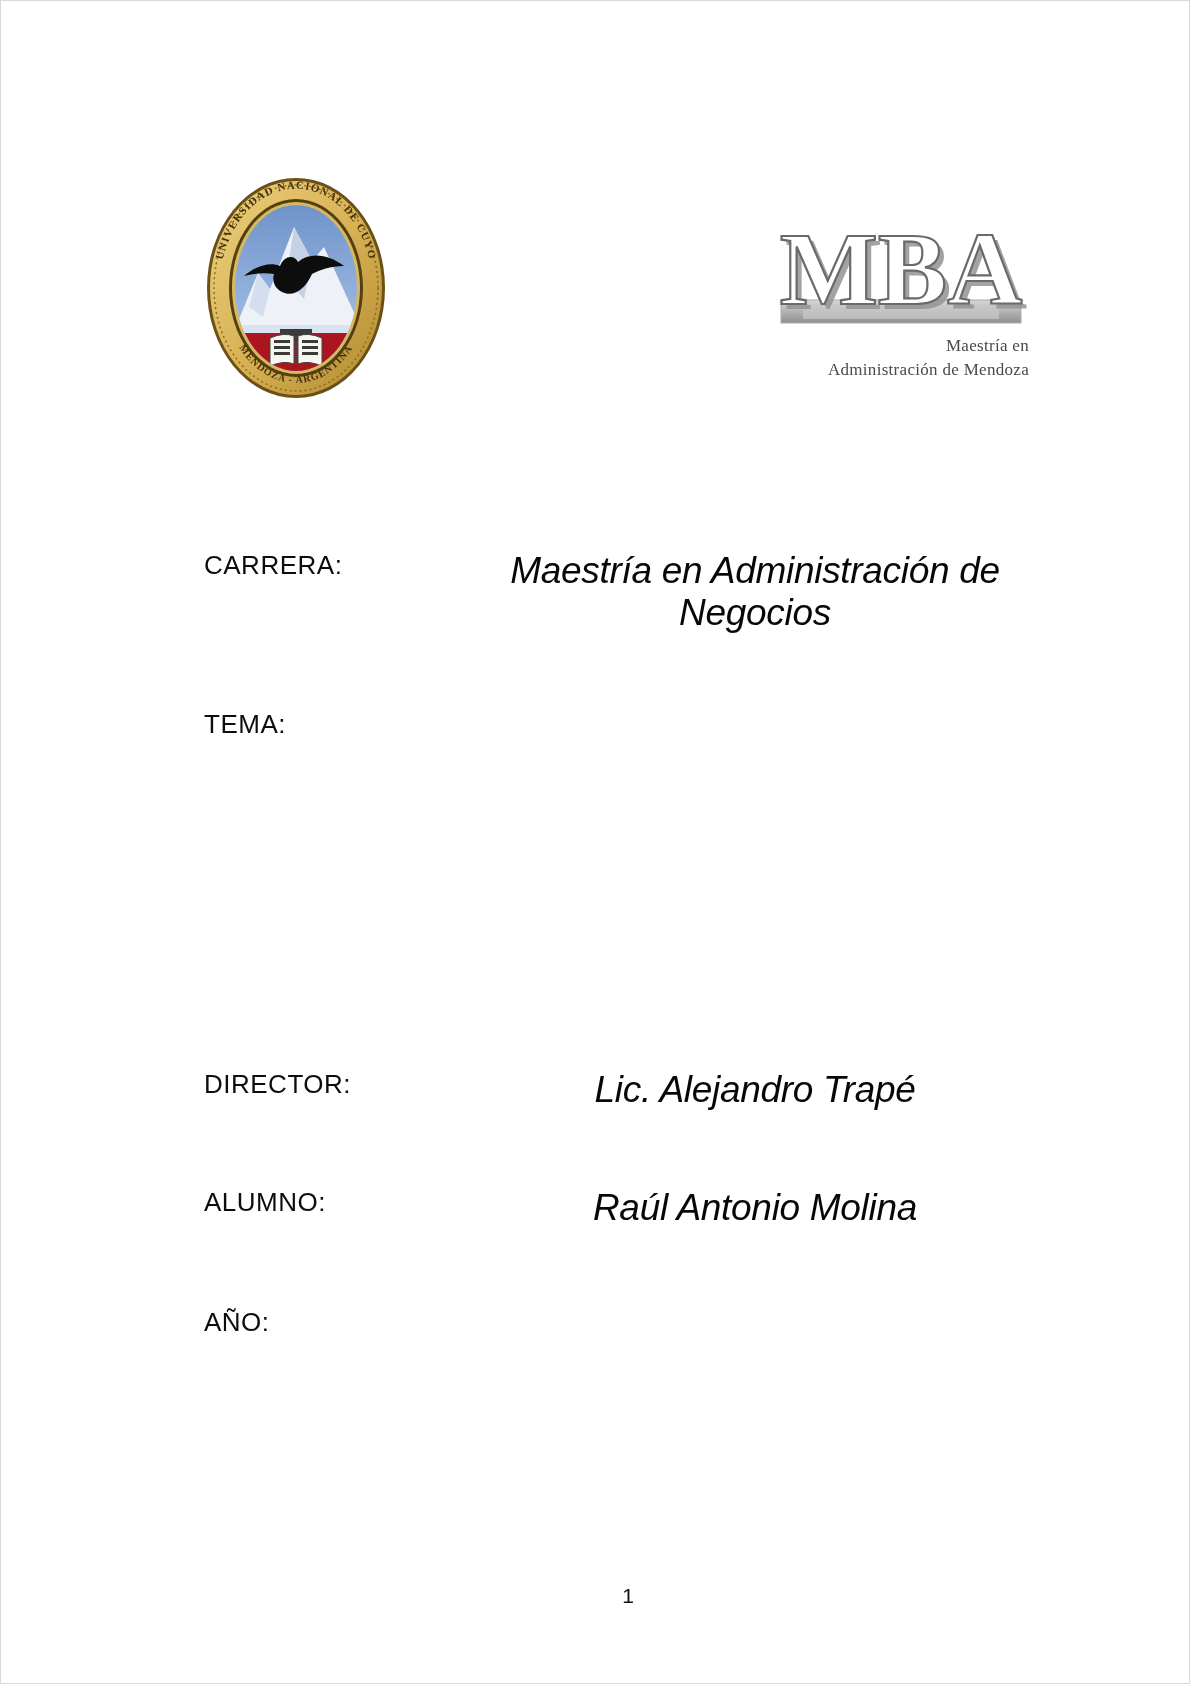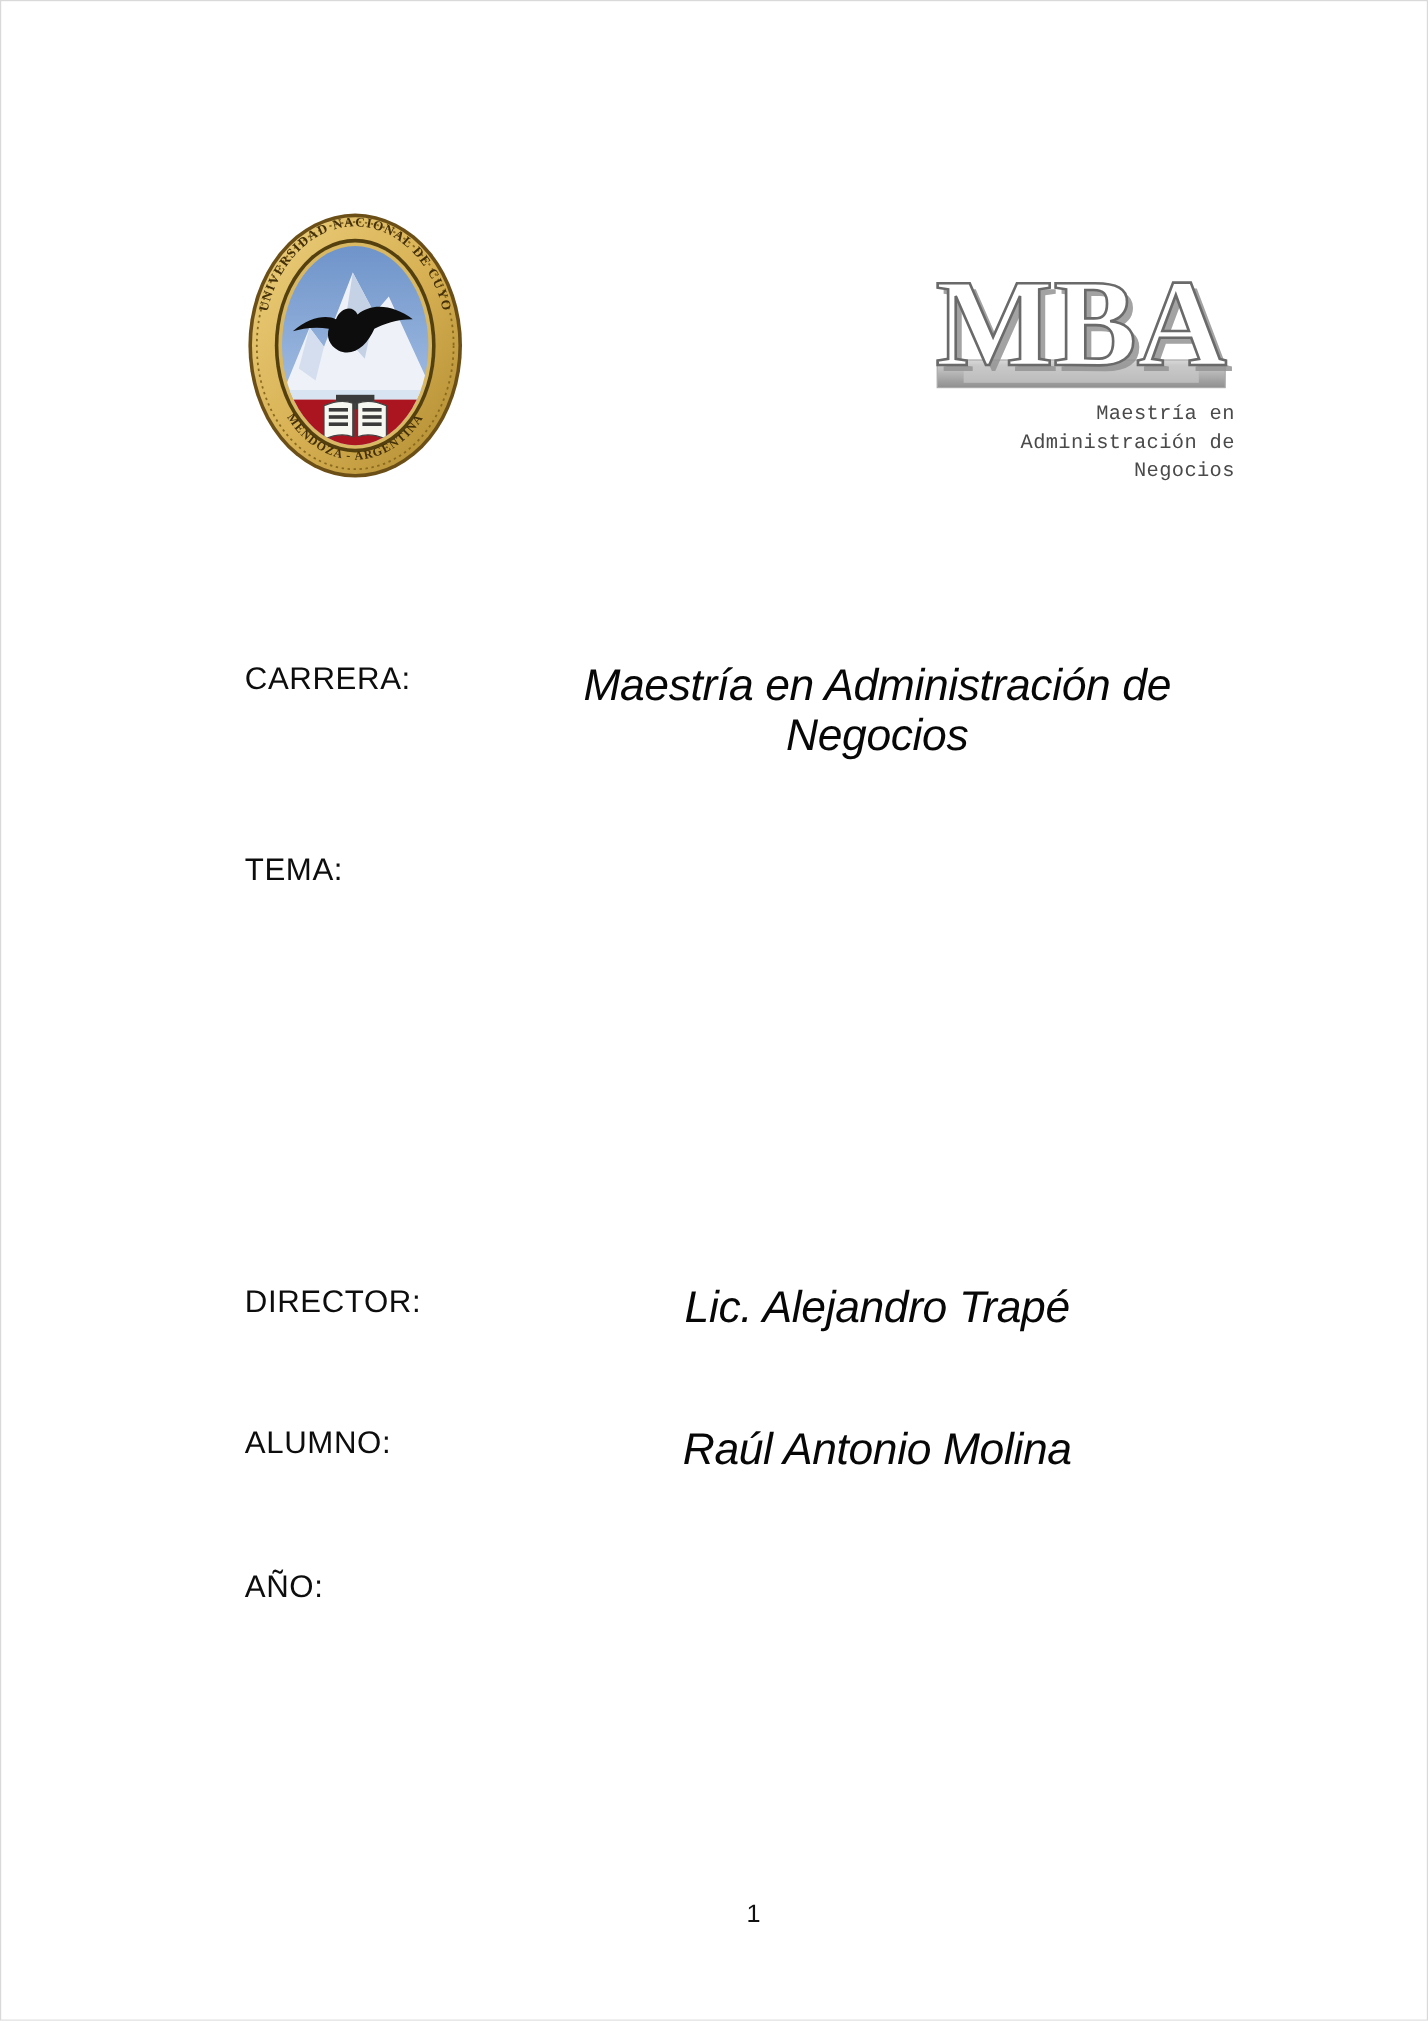--- a/index.html
+++ b/index.html
@@ -21,40 +21,41 @@
     width:182px; height:222px;
   }
   .mba-wrap {
     position:absolute; left:772px; top:195px;
     width:256px; text-align:right;
   }
   .mba-wrap svg { display:block; }
   .mba-caption {
     font-size:17px; line-height:24px;
     color:#4a4a4a; letter-spacing:0.3px;
-    font-family:Liberation Mono, monospace;
+    font-family:Liberation Serif, serif;
   }
 
   
   .row {
     position:absolute; left:203px;
     display:flex; align-items:flex-start;
   }
   .row .label {
     flex:0 0 217px;
     font-size:26px; letter-spacing:0.5px;
     color:#0d0d0d;
   }
   .row .value {
     width:620px;
     text-align:center;
     font-style:italic;
     font-size:37px;
     color:#070707;
     letter-spacing:-0.3px;
+    margin-left:24px;
   }
   .row.tema .value { line-height:67px; }
 
   #row-carrera  { top:549px; }
   #row-tema     { top:708px; }
   #row-director { top:1068px; }
   #row-alumno   { top:1186px; }
   #row-anio     { top:1306px; }
 
   .page-number {
@@ -149,21 +150,21 @@
           <stop offset="0" stop-color="#d8d8d8"></stop>
           <stop offset="1" stop-color="#8f8f8f"></stop>
         </linearGradient>
       </defs>
       <rect x="8" y="104" width="240" height="23" fill="url(#barGrad)" stroke="#aaaaaa" stroke-width="1"></rect>
       <rect x="30" y="108" width="196" height="15" fill="#c9c9c9" opacity="0.7"></rect>
       <text class="mba-letters" x="133" y="113" font-size="104" text-anchor="middle" fill="#949494" opacity="0.85">MBA</text>
       <text class="mba-letters" x="128" y="108" font-size="104" text-anchor="middle" fill="#ffffff" stroke="#6a6a6a" stroke-width="2.2">MBA</text>
     </svg>
     <div class="mba-caption">Maestría en</div>
-    <div class="mba-caption">Administración de Negocios</div>
+    <div class="mba-caption">Administración de Mendoza</div>
   </div>
 
   <div class="row" id="row-carrera">
     <span class="label">CARRERA:</span>
     <span class="value">Maestría en Administración de Negocios</span>
   </div>
 
   <div class="row tema" id="row-tema">
     <span class="label">TEMA:</span>
   </div>

